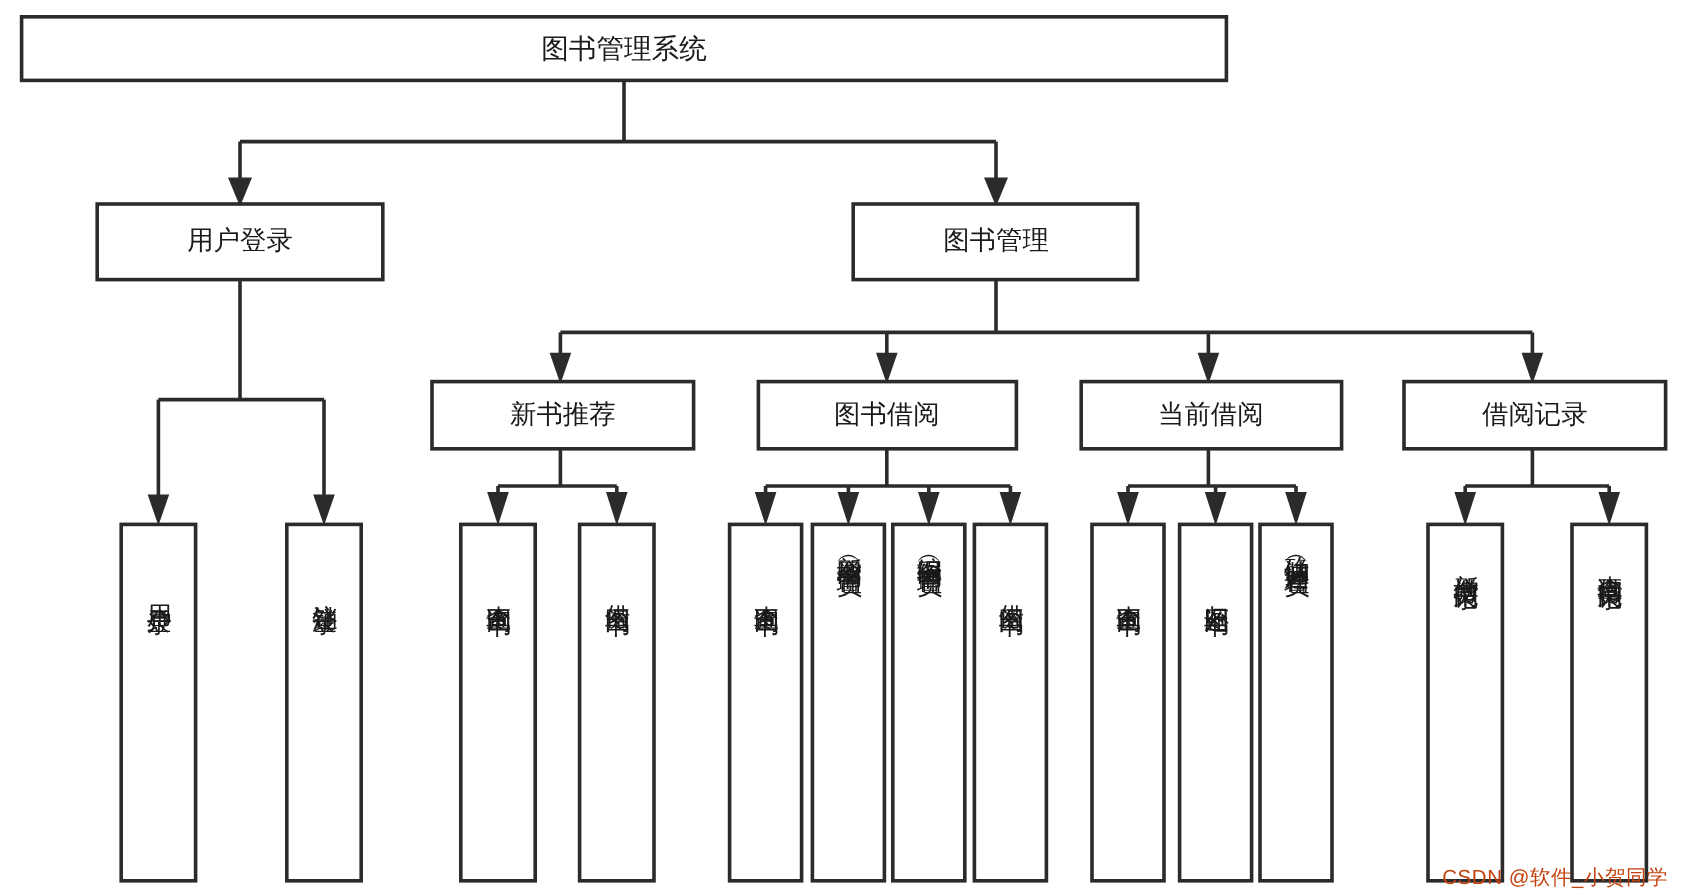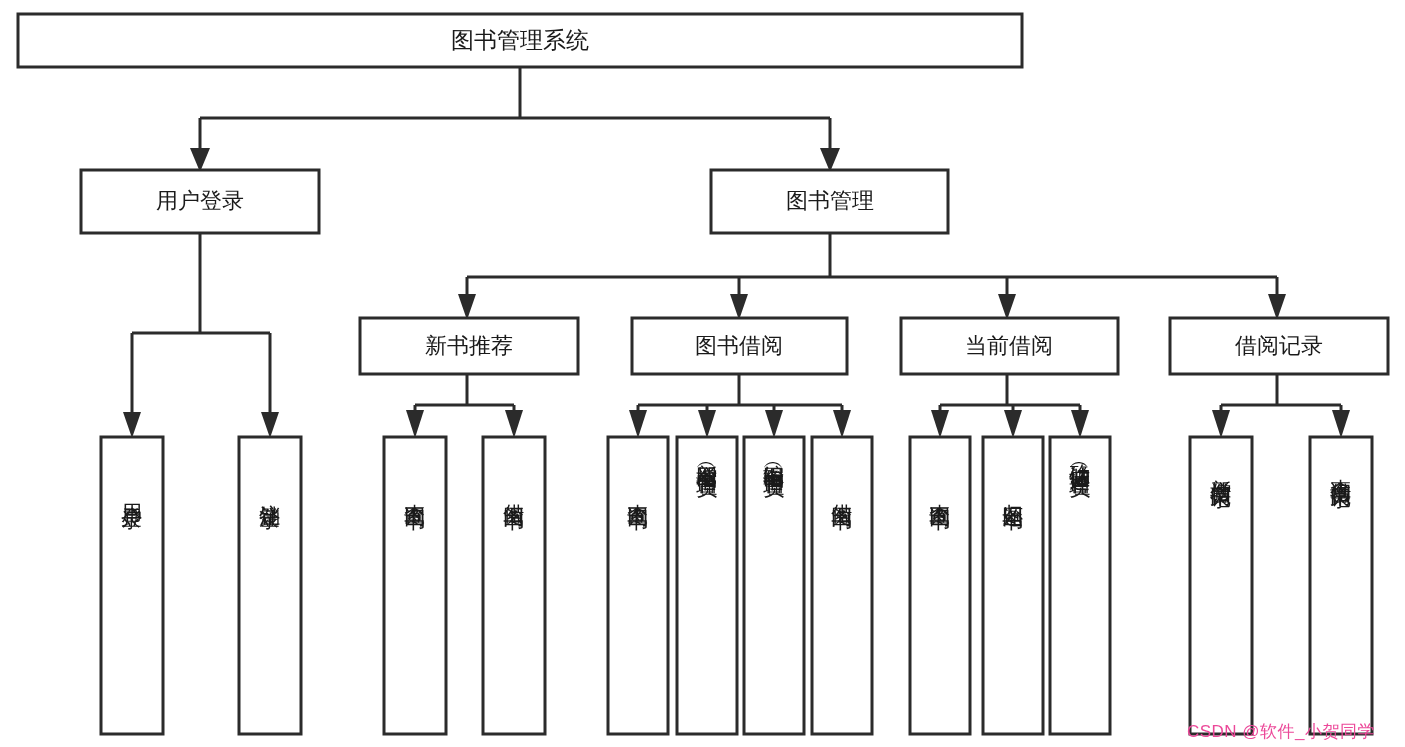--- a/index.html
+++ b/index.html
@@ -69,25 +69,25 @@
     text-orientation: upright;
     font-family: "Liberation Sans", "DejaVu Sans", sans-serif;
     font-size: 21px;
     line-height: 1.12;
     letter-spacing: 2px;
     color: #1a1a1a;
     white-space: nowrap;
   }
   #watermark {
     position: absolute;
-    right: 19px;
+    right: 4px;
     bottom: 4px;
     font-family: "Liberation Sans", "DejaVu Sans", sans-serif;
     font-size: 17px;
-    color: #ec4899;
+    color: #c2410c;
     white-space: nowrap;
     letter-spacing: 0.5px;
   }
 </style>
 </head>
 <body>
 
 <div id="diagram-root">
 
   <svg id="flow-svg" viewBox="0 0 1405 747">

